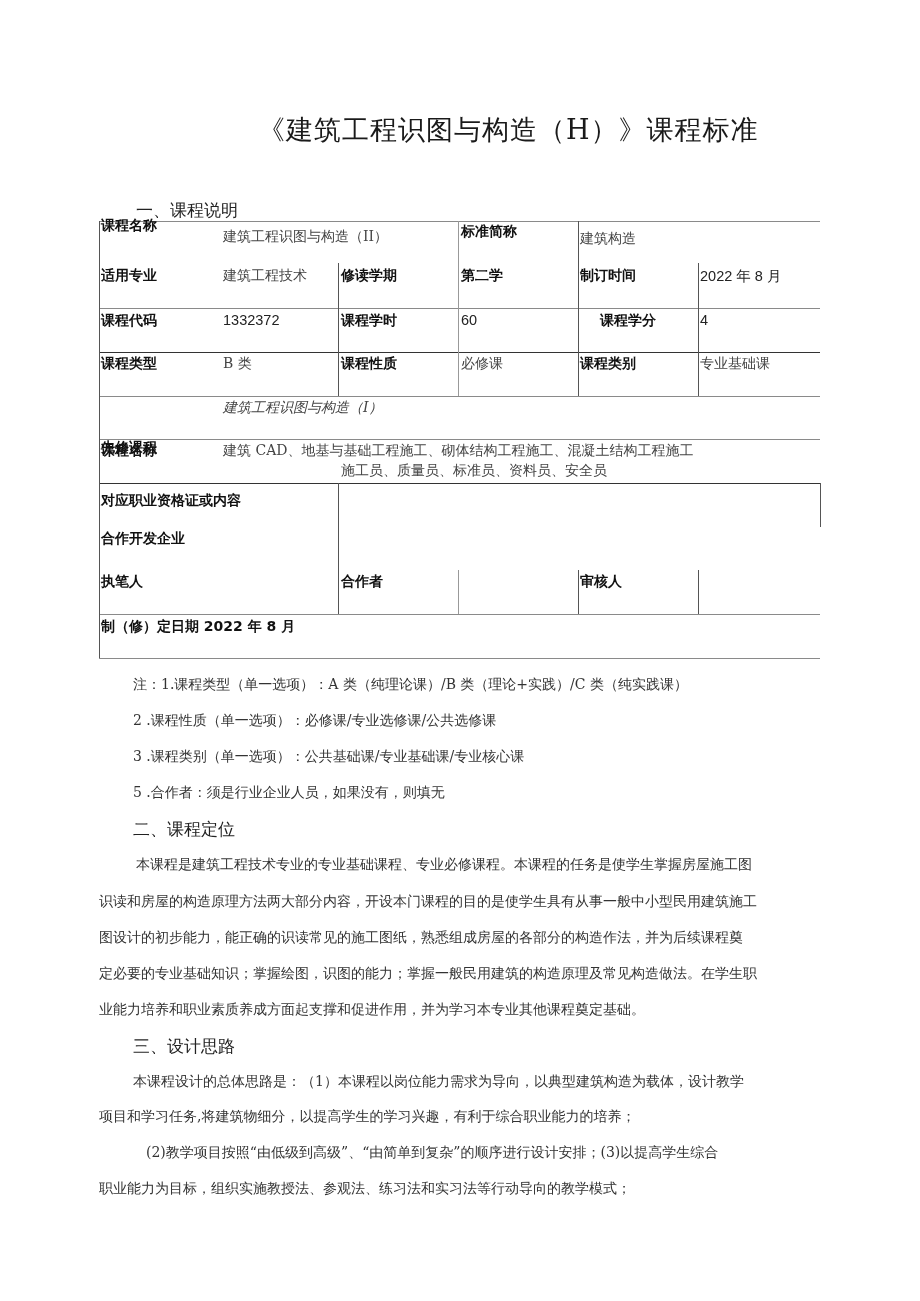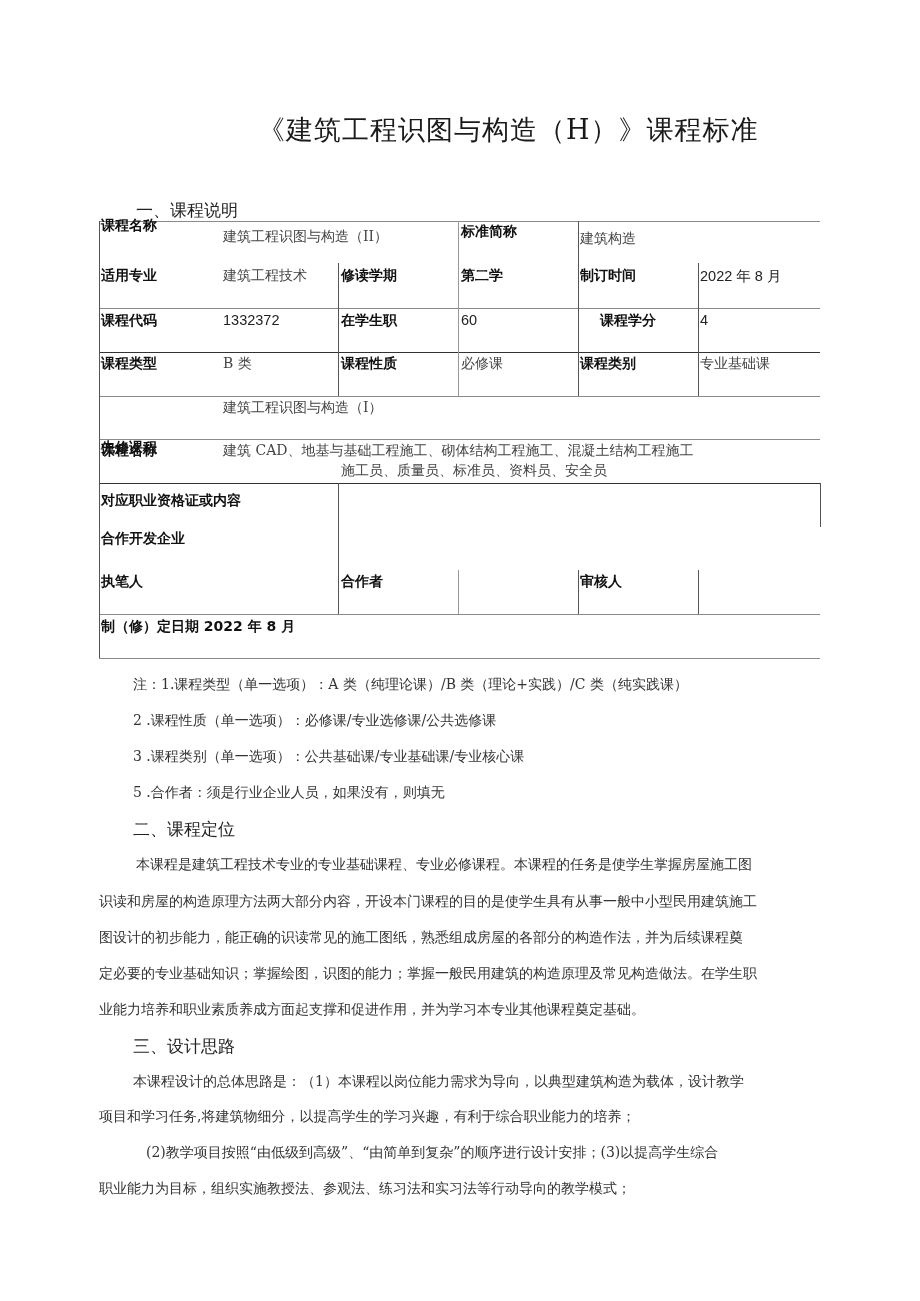--- a/index.html
+++ b/index.html
@@ -63,34 +63,34 @@
 
   <div class="abs lbl" style="left:101px; top:267px;">适用专业</div>
   <div class="abs val" style="left:223px; top:267px;">建筑工程技术</div>
   <div class="abs lbl" style="left:341px; top:267px;">修读学期</div>
   <div class="abs lbl" style="left:461px; top:267px;">第二学</div>
   <div class="abs lbl" style="left:580px; top:267px;">制订时间</div>
   <div class="abs valsans" style="left:700px; top:267px;">2022 年 8 月</div>
 
   <div class="abs lbl" style="left:101px; top:312px;">课程代码</div>
   <div class="abs valsans" style="left:223px; top:312px;">1332372</div>
-  <div class="abs lbl" style="left:341px; top:312px;">在学生职</div>
+  <div class="abs lbl" style="left:341px; top:312px;">课程学时</div>
   <div class="abs valsans" style="left:461px; top:312px;">60</div>
   <div class="abs lbl" style="left:580px; top:312px;margin-left:20px;">课程学分</div>
   <div class="abs valsans" style="left:700px; top:312px;">4</div>
 
   <div class="abs lbl" style="left:101px; top:355px;">课程类型</div>
   <div class="abs val" style="left:223px; top:355px;">B 类</div>
   <div class="abs lbl" style="left:341px; top:355px;">课程性质</div>
   <div class="abs val" style="left:461px; top:355px;">必修课</div>
   <div class="abs lbl" style="left:580px; top:355px;">课程类别</div>
   <div class="abs val" style="left:700px; top:355px;">专业基础课</div>
 
   <div class="abs lbl" style="left:101px; top:399px;margin-top:40px;">先修课程</div>
-  <div class="abs val" style="left:223px; top:399px;">建筑工程识图与构造（I）</div>
+  <div class="abs val" style="left:223px; top:399px;font-style:italic;">建筑工程识图与构造（I）</div>
 
   <div class="abs lbl" style="left:101px; top:442px;">课程名称</div>
   <div class="abs val" style="left:223px; top:442px;">建筑 CAD、地基与基础工程施工、砌体结构工程施工、混凝土结构工程施工</div>
 
   <div class="abs lbl" style="left:101px; top:492px;">对应职业资格证或内容</div>
   <div class="abs val" style="left:341px; top:462px;">施工员、质量员、标准员、资料员、安全员</div>
   <div class="abs lbl" style="left:101px; top:530px;">合作开发企业</div>
   <div class="abs lbl" style="left:101px; top:573px;">执笔人</div>
   <div class="abs lbl" style="left:341px; top:573px;">合作者</div>
   <div class="abs lbl" style="left:580px; top:573px;">审核人</div>

